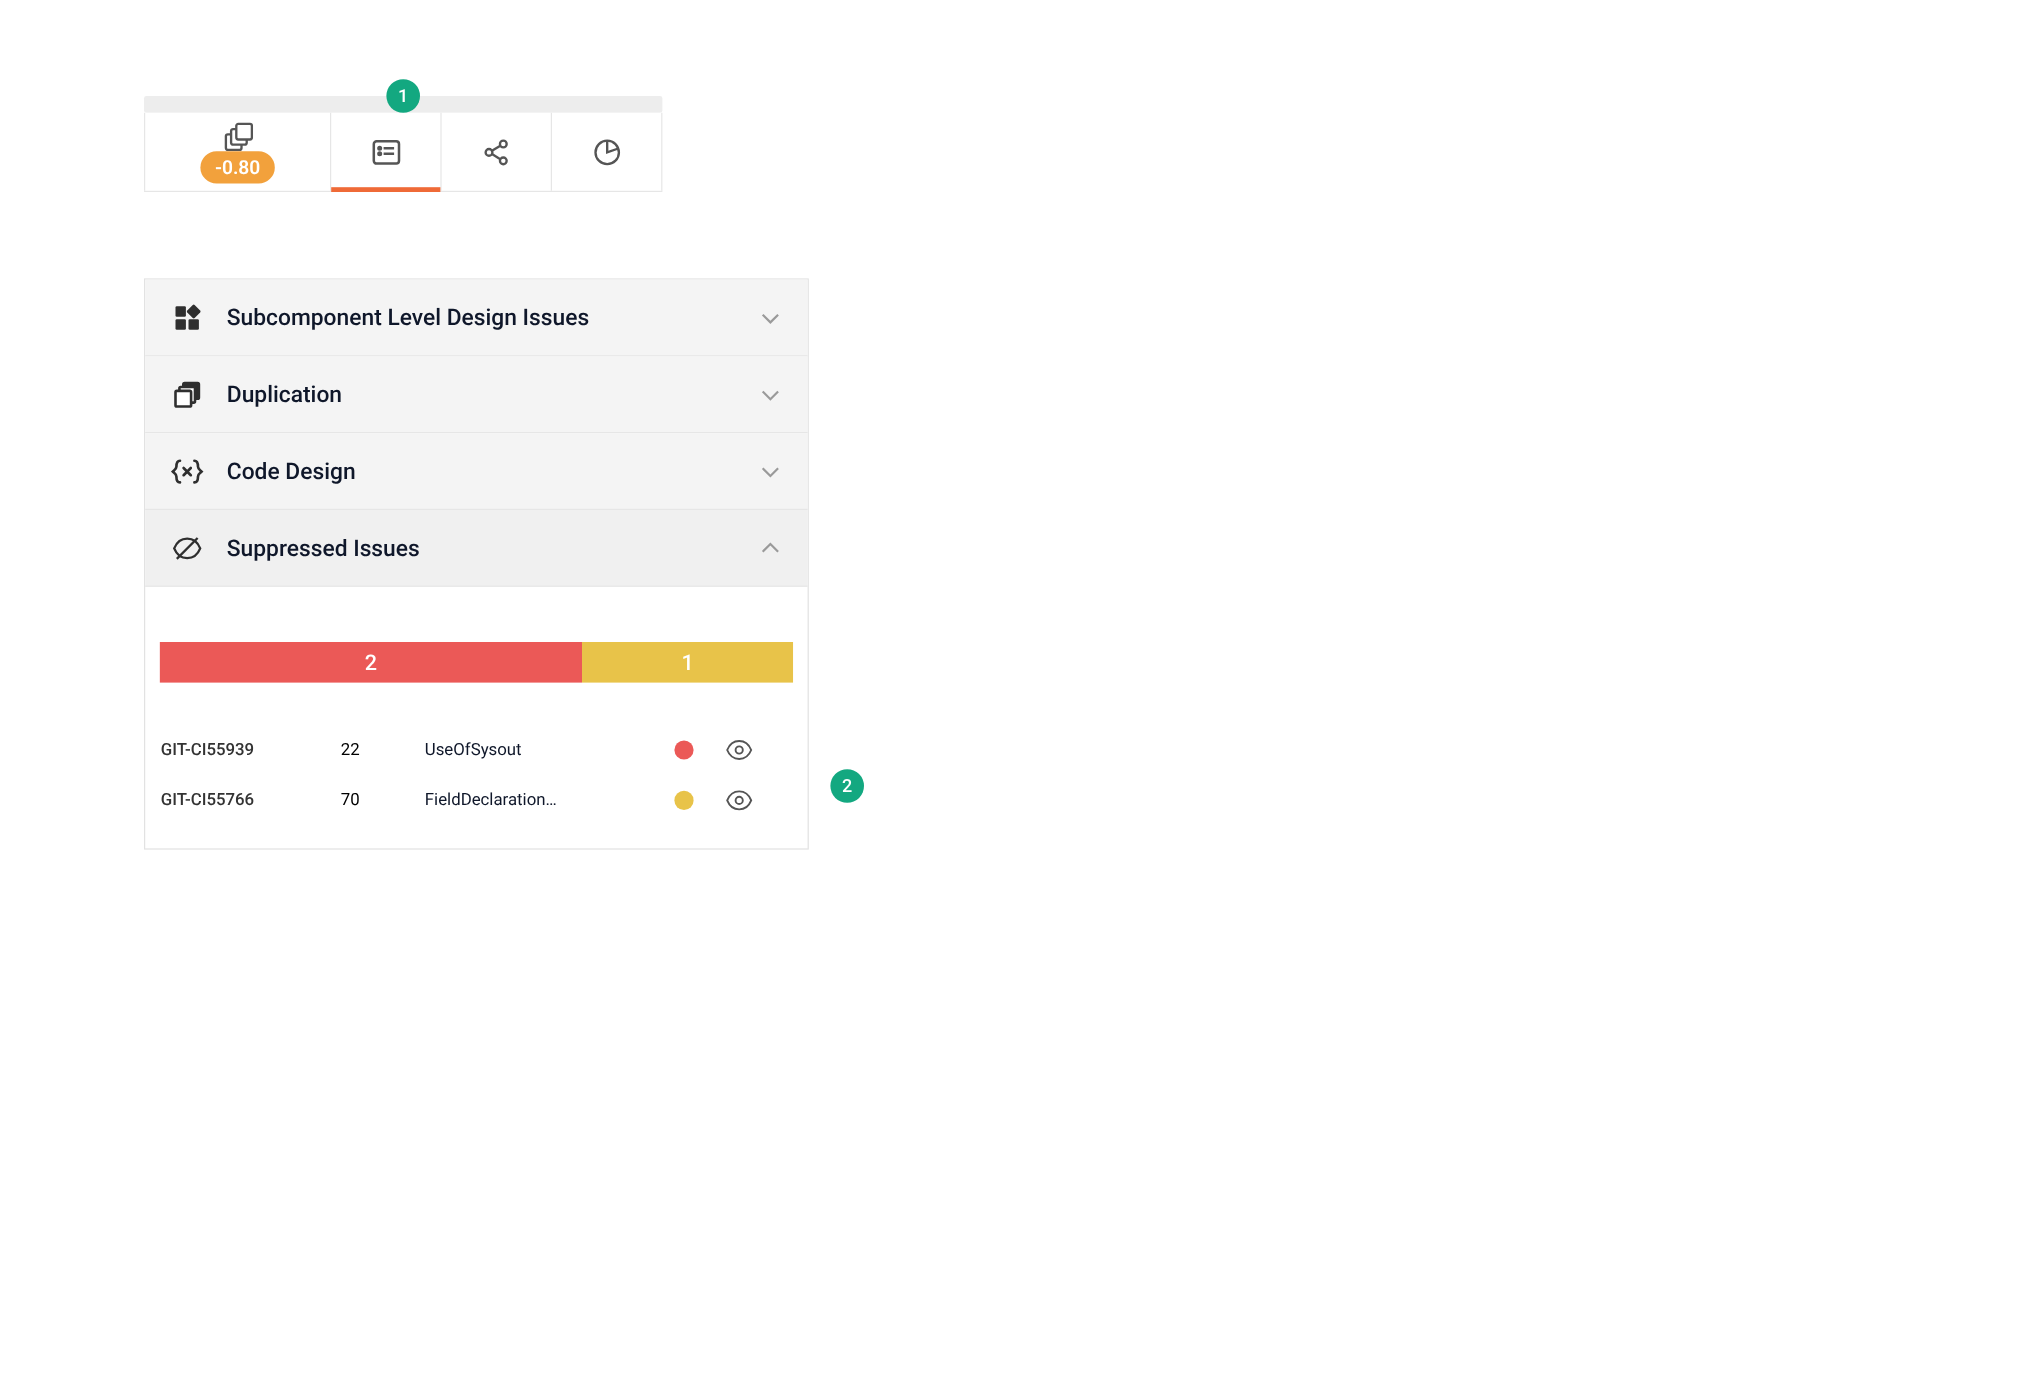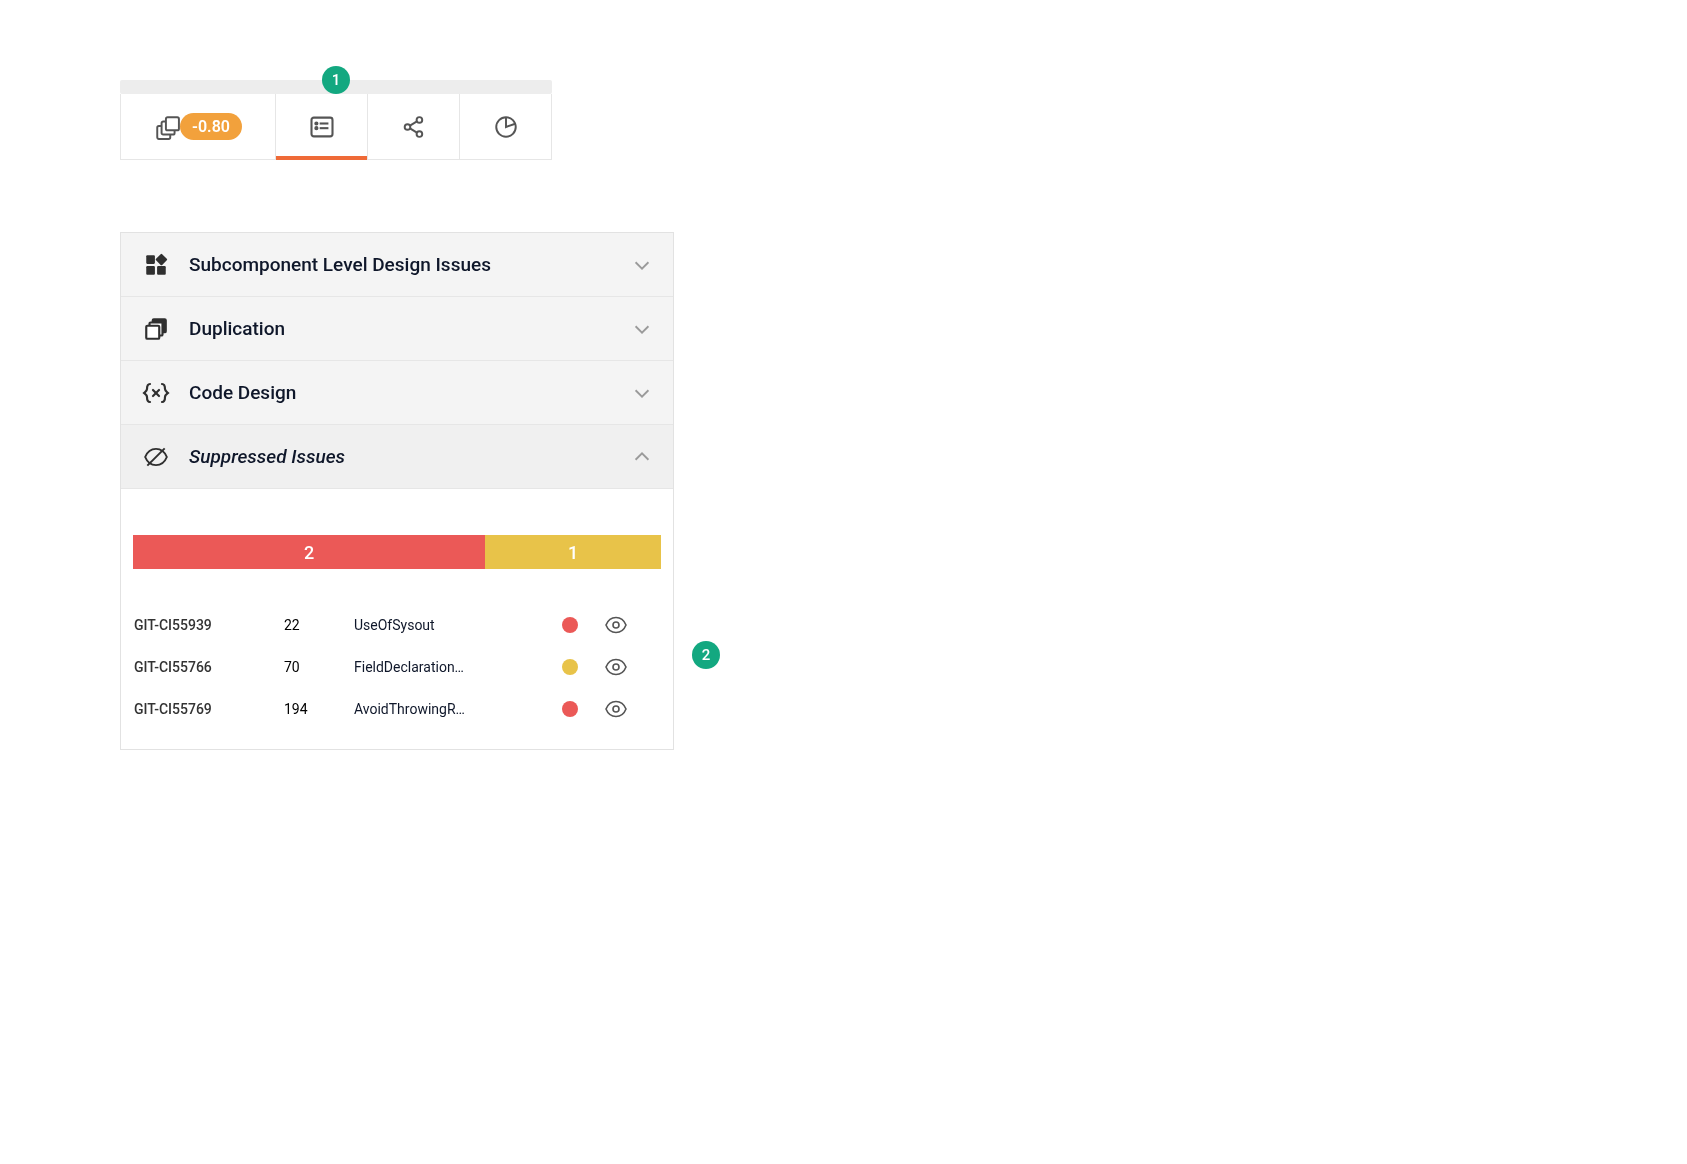--- a/index.html
+++ b/index.html
@@ -33,21 +33,21 @@
   }
   .tab {
     flex: 0 0 auto;
     display: flex;
     align-items: center;
     justify-content: center;
     border-right: 1px solid #e6e6e6;
     position: relative;
     height: 100%;
   }
-  .tab.t1 { width: 156px; border-left: 1px solid #e6e6e6; gap: 0; }
+  .tab.t1 { width: 156px; border-left: 1px solid #e6e6e6; gap: 0; flex-direction: column; }
   .tab.t2 { width: 92px; }
   .tab.t3 { width: 92px; }
   .tab.t4 { width: 92px; }
 
   .tab.active::after {
     content: "";
     position: absolute;
     left: 0; right: 0; bottom: -1px;
     height: 4px;
     background: #ef6a37;
@@ -93,21 +93,21 @@
   .acc-row {
     display: flex;
     align-items: center;
     height: 64px;
     padding: 0 20px;
     background: #f4f4f4;
     border-bottom: 1px solid #e6e6e6;
     gap: 18px;
     cursor: pointer;
   }
-  .acc-row.expanded { background: #f0f0f0; font-style: italic; }
+  .acc-row.expanded { background: #f0f0f0; }
   .acc-icon { width: 30px; display: flex; justify-content: center; }
   .acc-label {
     flex: 1 1 auto;
     color: #0f172a;
     font-size: 19px;
     font-weight: 500;
   }
   .acc-chevron { color: #9a9a9a; }
 
   .acc-body {
@@ -298,32 +298,20 @@
           <span class="issue-name">FieldDeclaration…</span>
           <span class="dot yellow"></span>
           <span class="eye icn">
             <svg width="24" height="24" viewBox="0 0 24 24" fill="none" stroke="#555" stroke-width="1.6">
               <path d="M2 12 C4 7 8 4.5 12 4.5 C16 4.5 20 7 22 12 C20 17 16 19.5 12 19.5 C8 19.5 4 17 2 12 Z"></path>
               <circle cx="12" cy="12" r="3"></circle>
             </svg>
           </span>
         </div>
 
-        <div class="issue-row">
-          <span class="issue-id">GIT-CI55769</span>
-          <span class="issue-line">194</span>
-          <span class="issue-name">AvoidThrowingR…</span>
-          <span class="dot red"></span>
-          <span class="eye icn">
-            <svg width="24" height="24" viewBox="0 0 24 24" fill="none" stroke="#555" stroke-width="1.6">
-              <path d="M2 12 C4 7 8 4.5 12 4.5 C16 4.5 20 7 22 12 C20 17 16 19.5 12 19.5 C8 19.5 4 17 2 12 Z"></path>
-              <circle cx="12" cy="12" r="3"></circle>
-            </svg>
-          </span>
-        </div>
 
       </div>
     </div>
   </div>
 </div>
 
 <div class="callout c1">1</div>
 <div class="callout c2">2</div>
 
 </body></html>

